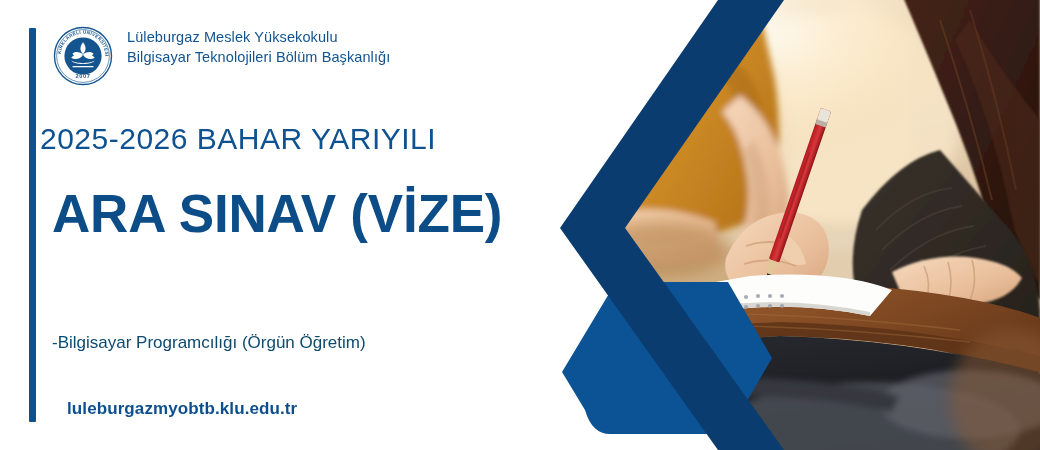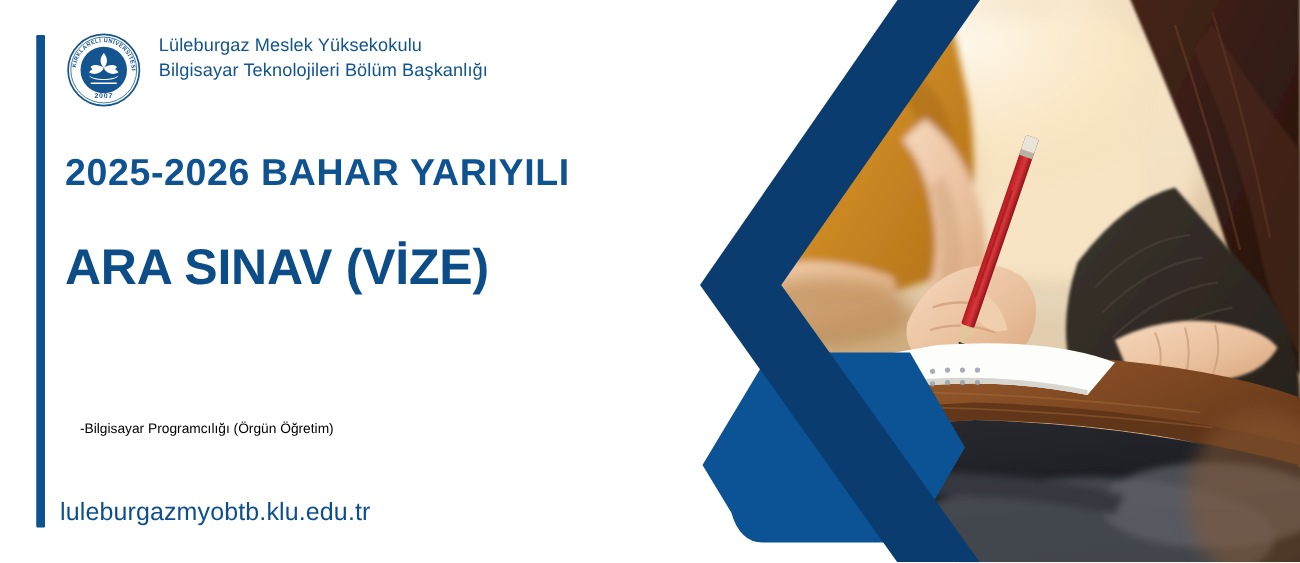--- a/index.html
+++ b/index.html
@@ -53,61 +53,60 @@
     font-size: 14.5px;
     line-height: 19.5px;
     color: #12548f;
     letter-spacing: .1px;
     white-space: nowrap;
   }
 
   
   .semester {
     position: absolute;
-    left: 52px;
+    left: 40px;
     top: 120px;
     font-size: 30px;
     line-height: 38px;
     color: #0f5291;
     letter-spacing: .5px;
-    font-weight: 700;
+    font-weight: 400;
     white-space: nowrap;
   }
 
   .main-title {
     position: absolute;
     left: 52px;
     top: 186px;
-    font-size: 40px;
+    font-size: 53px;
     line-height: 56px;
     font-weight: bold;
     color: #0c4c87;
     letter-spacing: -0.2px;
   }
   .main-title .t-line { display: block; white-space: nowrap; }
 
   .program-list {
     position: absolute;
     left: 52px;
     top: 330px;
   }
   .program-item {
-    font-size: 11px;
+    font-size: 17px;
     line-height: 26px;
-    color: #000000;
+    color: #0c4a6e;
     white-space: nowrap;
-    margin-left: 12px;
   }
 
   .site-url {
     position: absolute;
-    left: 48px;
+    left: 67px;
     top: 399px;
-    font-size: 20px;
-    font-weight: normal;
+    font-size: 17px;
+    font-weight: bold;
     color: #0d4f8e;
     letter-spacing: .1px;
     white-space: nowrap;
   }
 
   
   .artwork {
     position: absolute;
     left: 540px;
     top: 0;

